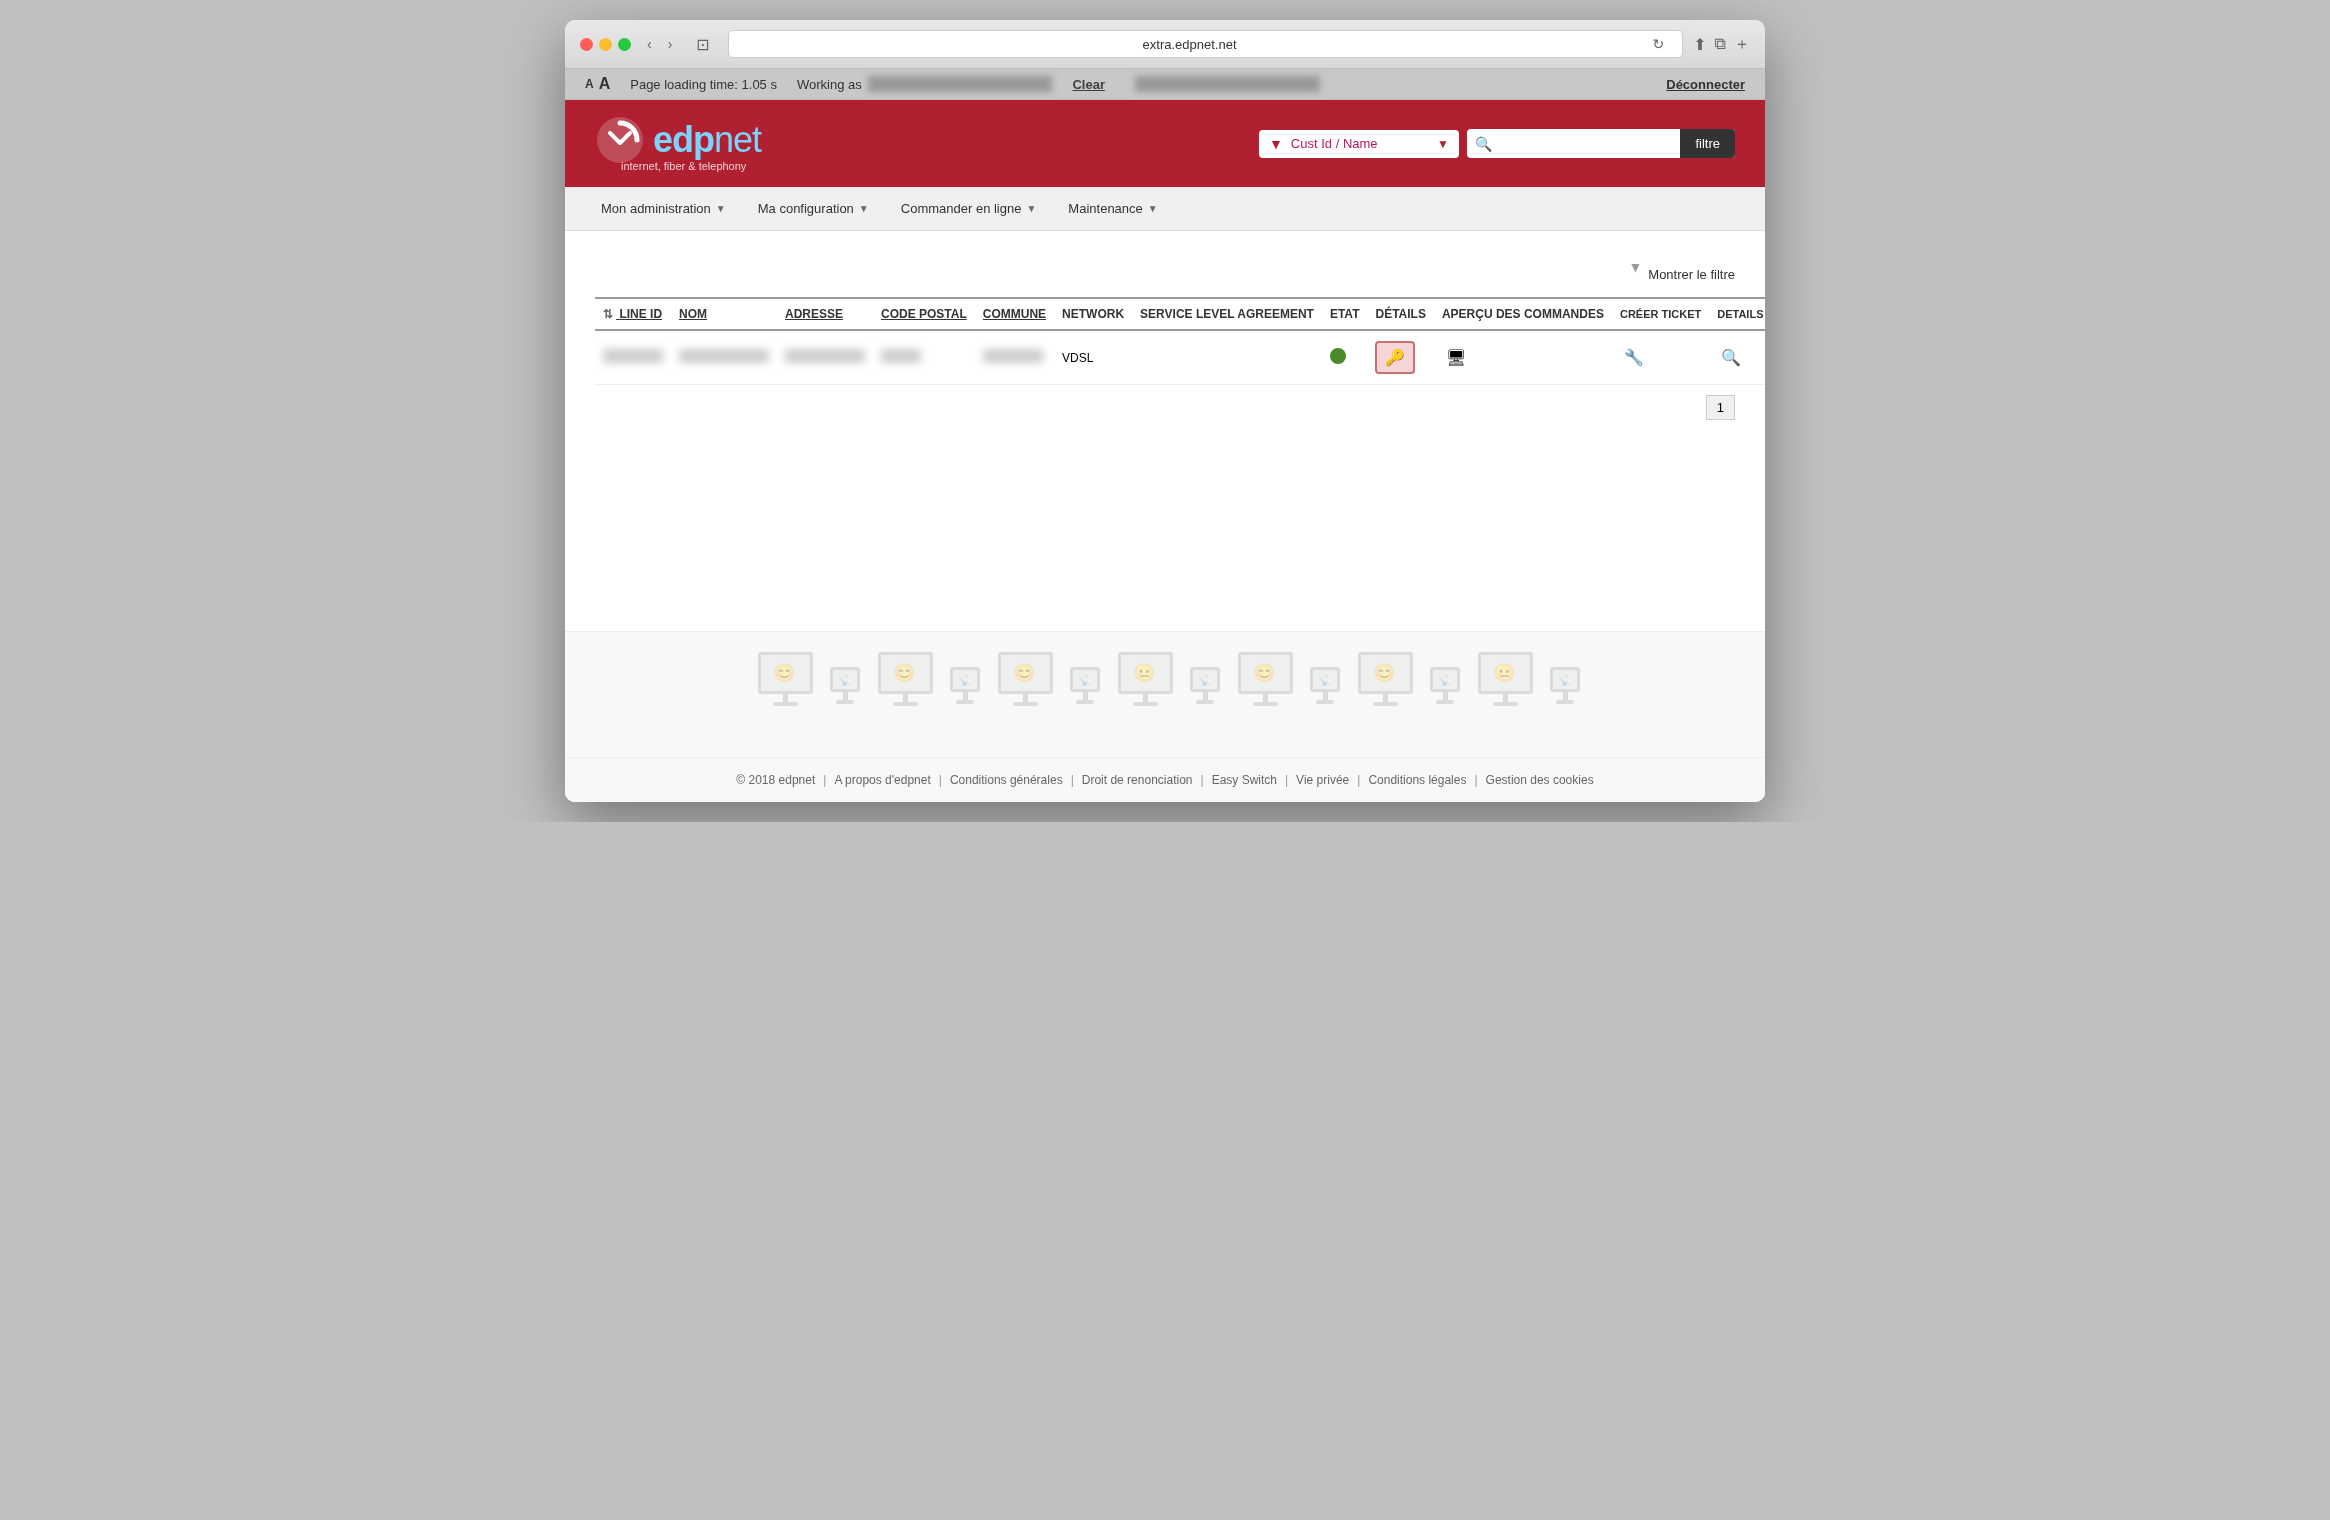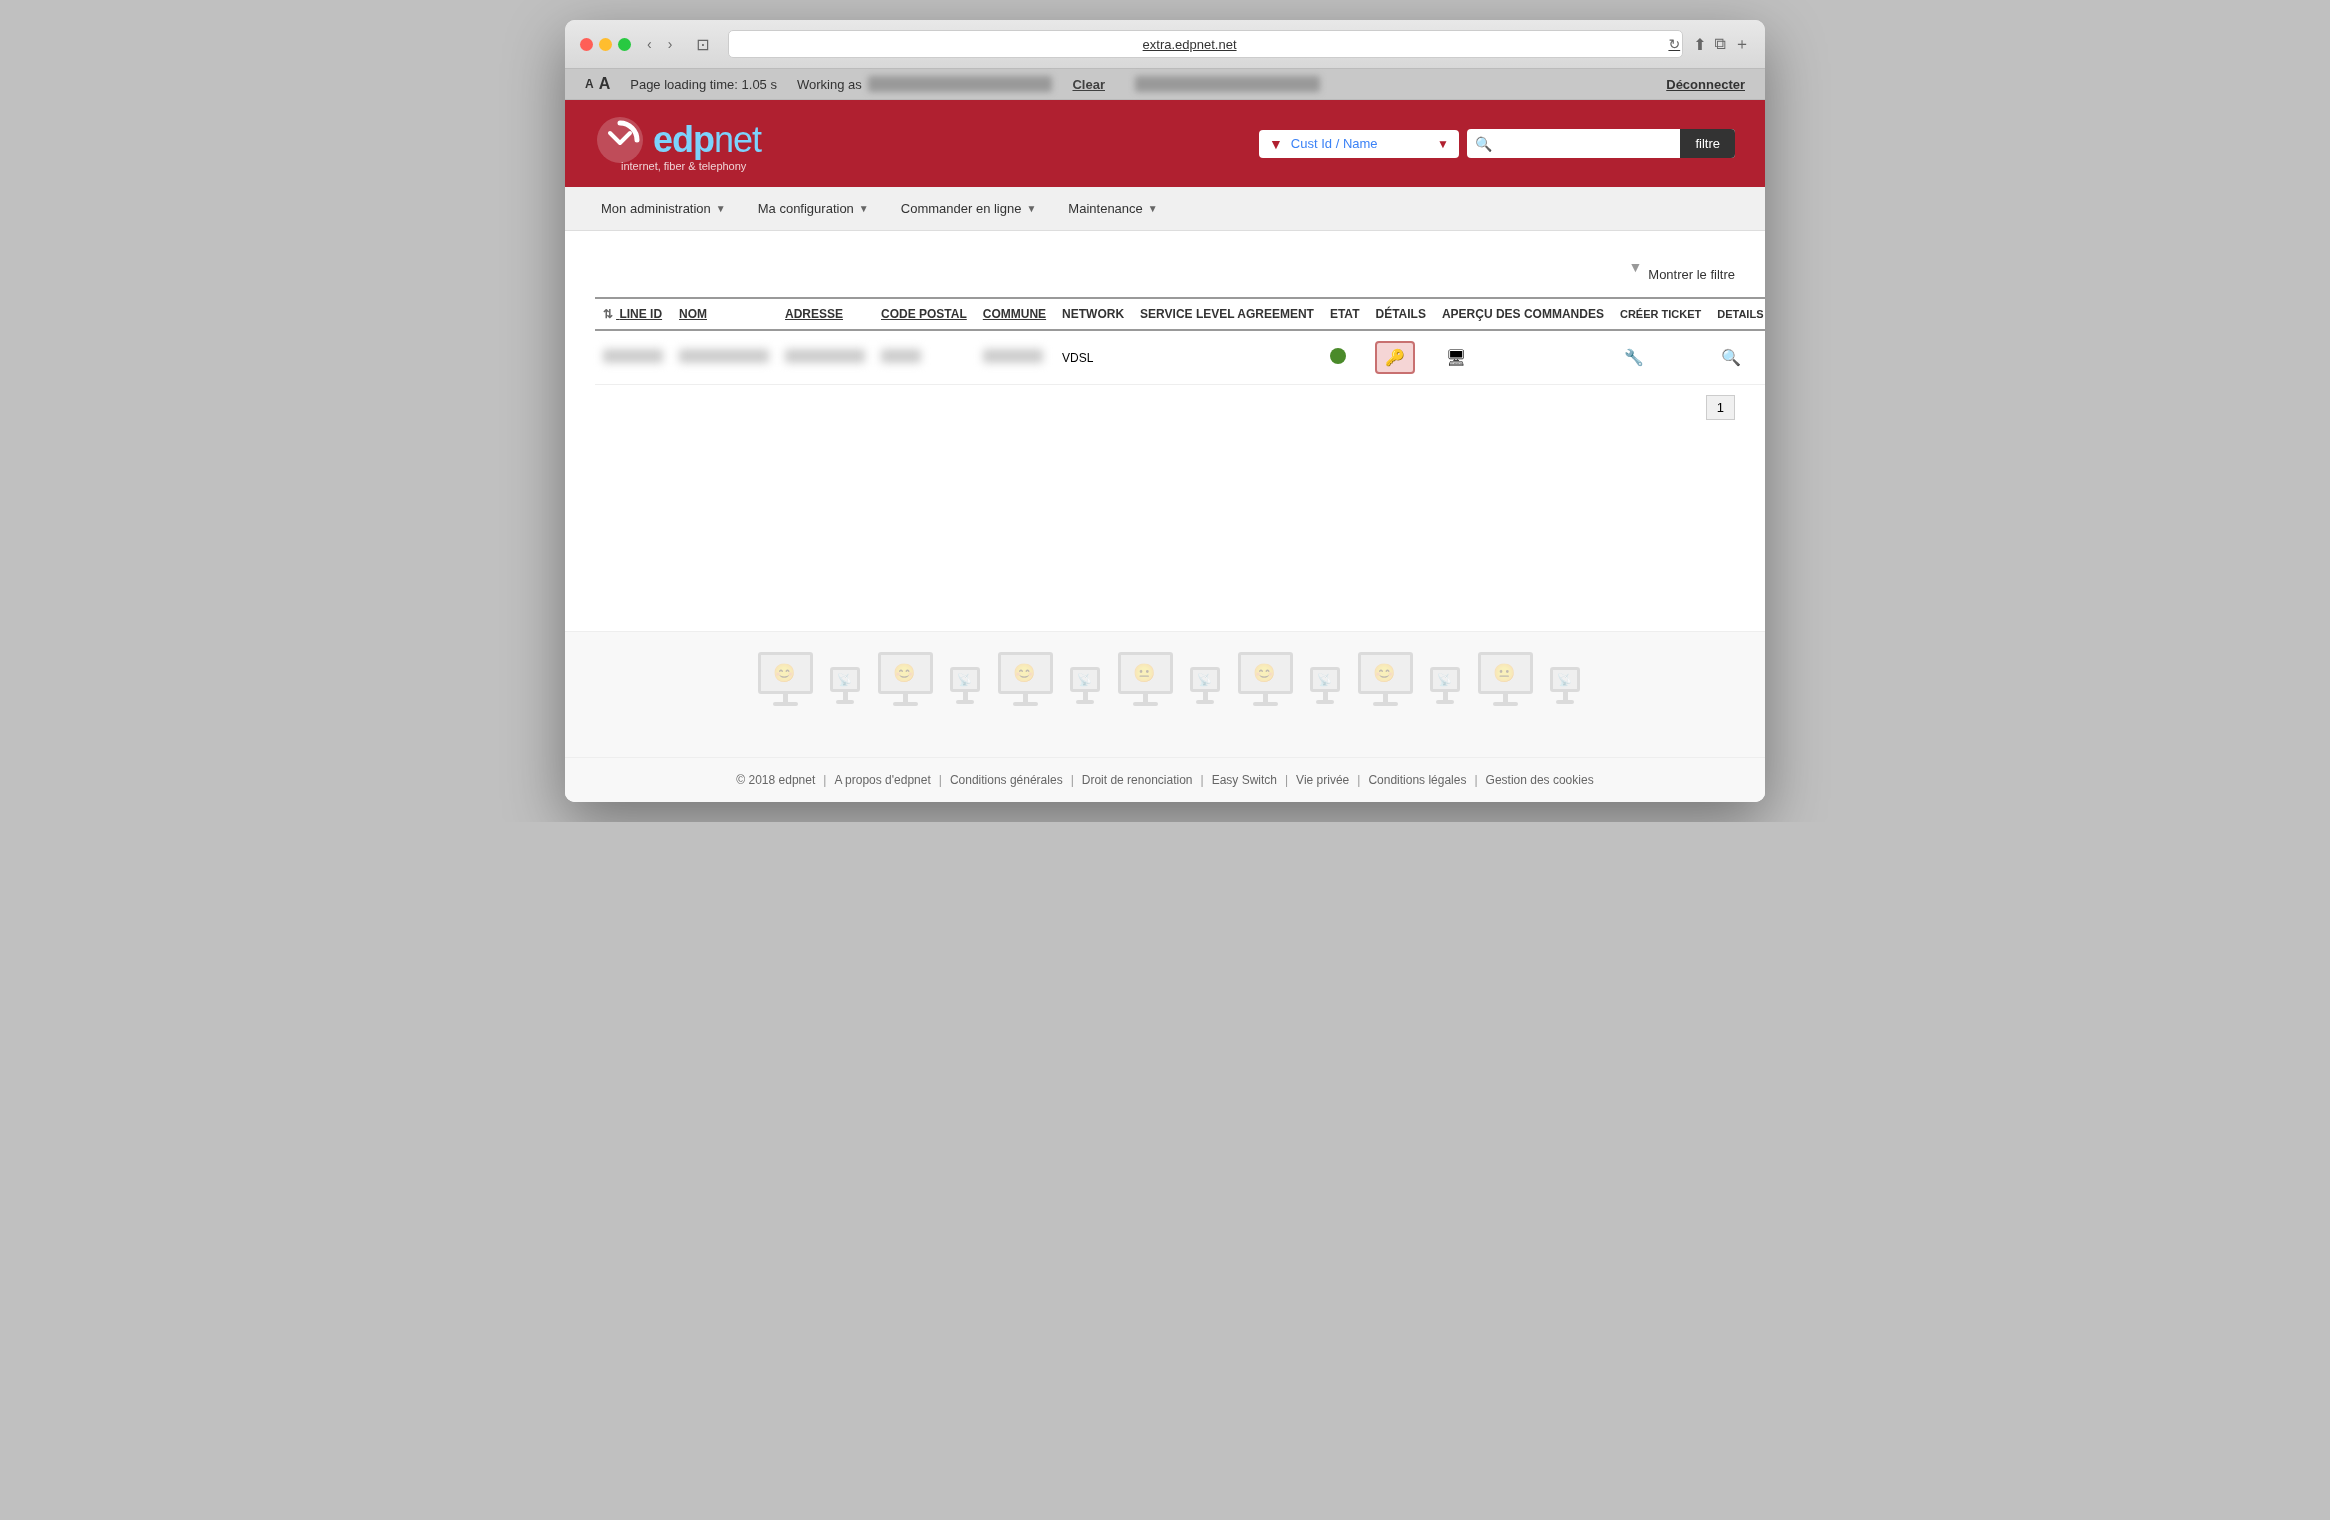--- a/index.html
+++ b/index.html
@@ -64,28 +64,27 @@
       color: #666;
       font-size: 16px;
       padding: 2px 8px;
     }
 
     .address-bar {
       flex: 1;
       background: white;
       border: 1px solid #ccc;
       border-radius: 5px;
-      padding: 5px 2px;
+      padding: 5px 18px;
       font-size: 13px;
       color: #333;
       display: flex;
       align-items: center;
       justify-content: center;
       gap: 20px;
-      text-decoration: underline;
     }
 
     .address-text {
       flex: 1;
       text-align: center;
       color: #333;
     }
 
     .reload-btn {
       background: none;
@@ -242,21 +241,21 @@
       cursor: pointer;
       min-width: 200px;
     }
 
     .filter-icon {
       color: #b02030;
       font-size: 14px;
     }
 
     .filter-text {
-      color: #3b82f6;
+      color: #be185d;
       flex: 1;
       font-size: 13px;
     }
 
     .filter-arrow {
       color: #b02030;
       font-size: 12px;
     }
 
     .search-input-area {

